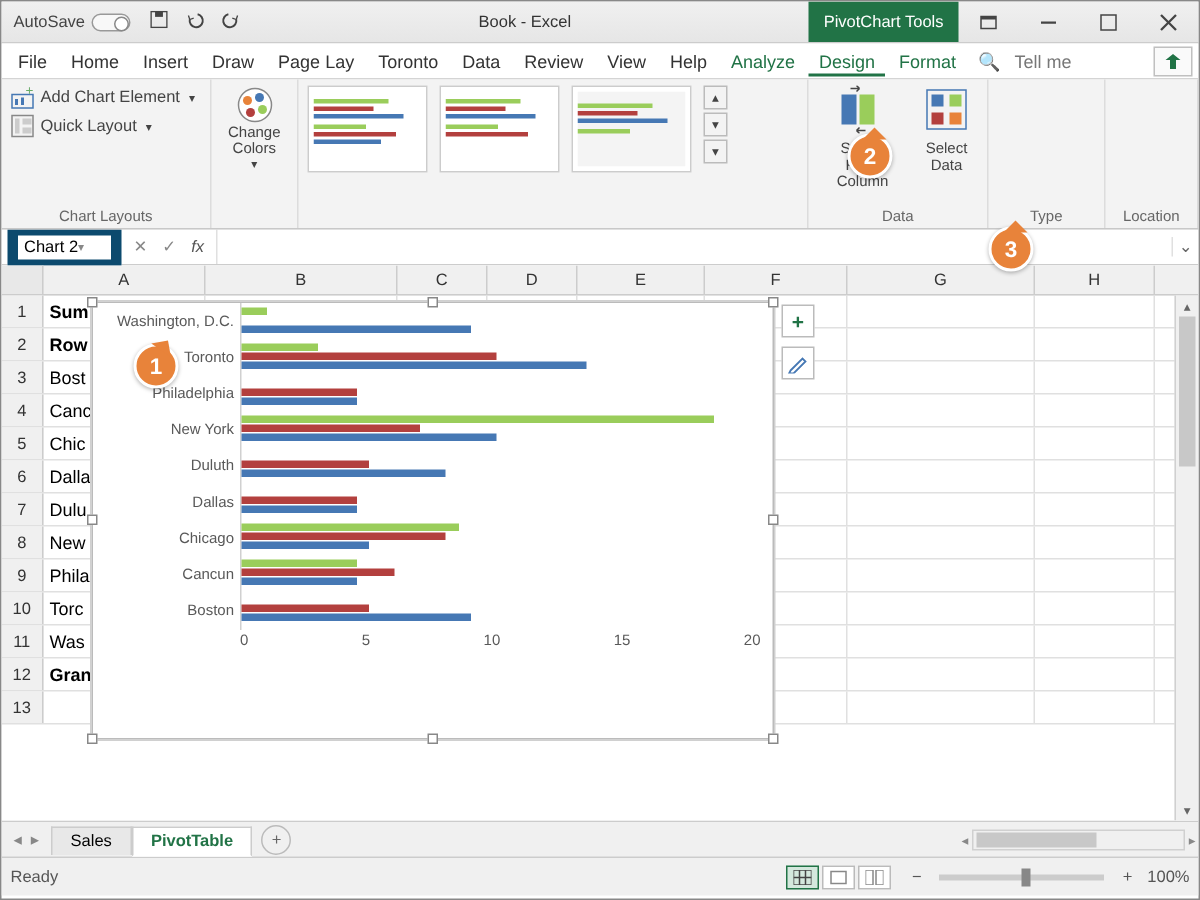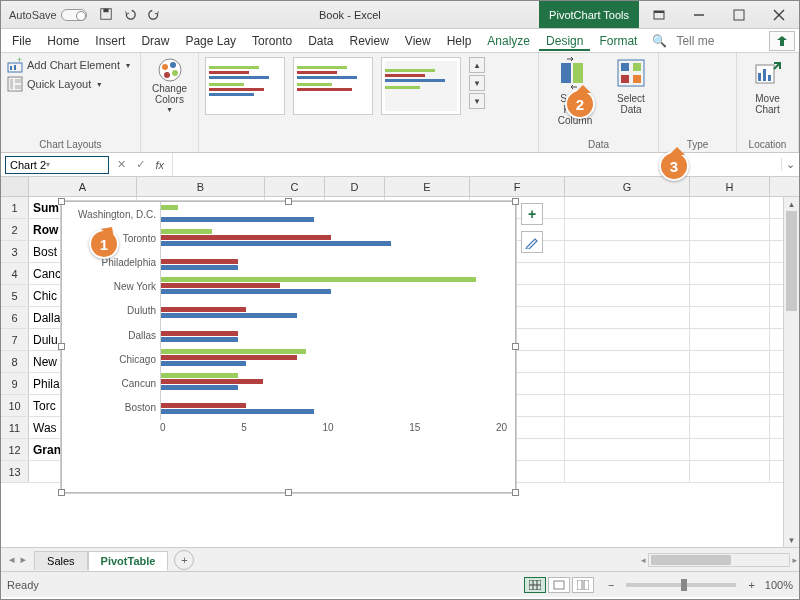--- a/index.html
+++ b/index.html
@@ -26,21 +26,21 @@
 .cl-row{display:flex;align-items:center;gap:4px;margin-bottom:3px;}
 .mini-colors{width:26px;height:26px;display:block;}
 .chart-styles{flex:1;display:flex;align-items:flex-start;gap:8px;}
 .style-thumb{width:80px;height:58px;background:#fff;border:1px solid #ccc;padding:3px;}
 .data-group{width:116px;display:flex;flex-direction:row;gap:6px;align-items:flex-start;justify-content:center;flex-wrap:wrap;}
 .data-btn{width:50px;text-align:center;font-size:10px;line-height:11px;}
 .type-group{width:78px;text-align:center;}
 .loc-group{width:62px;text-align:center;}
 .big-icon{width:32px;height:32px;margin:0 auto 2px;}
 .formula-bar{height:24px;border-bottom:1px solid #ccc;display:flex;align-items:center;font-size:11px;background:#fff;}
-.name-box{width:104px;border:1px solid #0c4a6e;margin:2px 4px;padding:2px 4px;display:flex;align-items:center;justify-content:flex-start;background:#fff;}
+.name-box{width:76px;border:7px solid #0c4a6e;margin:2px 4px;padding:2px 4px;display:flex;align-items:center;justify-content:flex-start;background:#fff;}
 .fx-area{display:flex;align-items:center;gap:10px;margin-left:4px;color:#888;}
 .fx-input{flex:1;border-left:1px solid #e0e0e0;margin-left:8px;height:100%;}
 .fb-expand{width:18px;text-align:center;color:#666;border-left:1px solid #e0e0e0;}
 .grid-area{position:relative;height:370px;overflow:hidden;background:#fff;}
 .col-headers{display:flex;height:20px;background:#f0f0f0;border-bottom:1px solid #ccc;font-size:11px;}
 .corner{width:28px;border-right:1px solid #ccc;background:#e8e8e8;}
 .ch{border-right:1px solid #ccc;text-align:center;line-height:20px;color:#333;}
 .rows{position:absolute;top:20px;left:0;right:0;}
 .row{display:flex;height:22px;border-bottom:1px solid #e0e0e0;font-size:12px;}
 .rh{width:28px;background:#f0f0f0;border-right:1px solid #ccc;text-align:center;line-height:22px;font-size:11px;color:#333;}
@@ -241,31 +241,20 @@
           </svg>
         <div>Select Data</div>
       </div>
     </div>
     <div class="label">Data</div>
   </div>
   <div class="ribbon-group type-group">
     <div class="label">Type</div>
   </div>
   <div class="ribbon-group loc-group">
-    <div>
-      <svg class="big-icon" viewBox="0 0 32 32">
-          <rect x="4" y="8" width="18" height="18" fill="#fff" stroke="#888"></rect>
-          <rect x="6" y="16" width="3" height="8" fill="#4678b4"></rect>
-          <rect x="11" y="12" width="3" height="12" fill="#4678b4"></rect>
-          <rect x="16" y="18" width="3" height="6" fill="#4678b4"></rect>
-          <path d="M22 6 L28 6 L28 12" stroke="#217346" fill="none" stroke-width="2"></path>
-          <path d="M28 6 L22 12" stroke="#217346" stroke-width="2"></path>
-        </svg>
-      <div style="font-size:10px;line-height:11px;">Move Chart</div>
-    </div>
     <div class="label">Location</div>
   </div>
 </div>
 
 <div class="formula-bar">
   <div class="name-box">
       <span>Chart 2</span>
       <span style="font-size:8px;color:#888;">▾</span>
     </div>
   <div class="fx-area">

